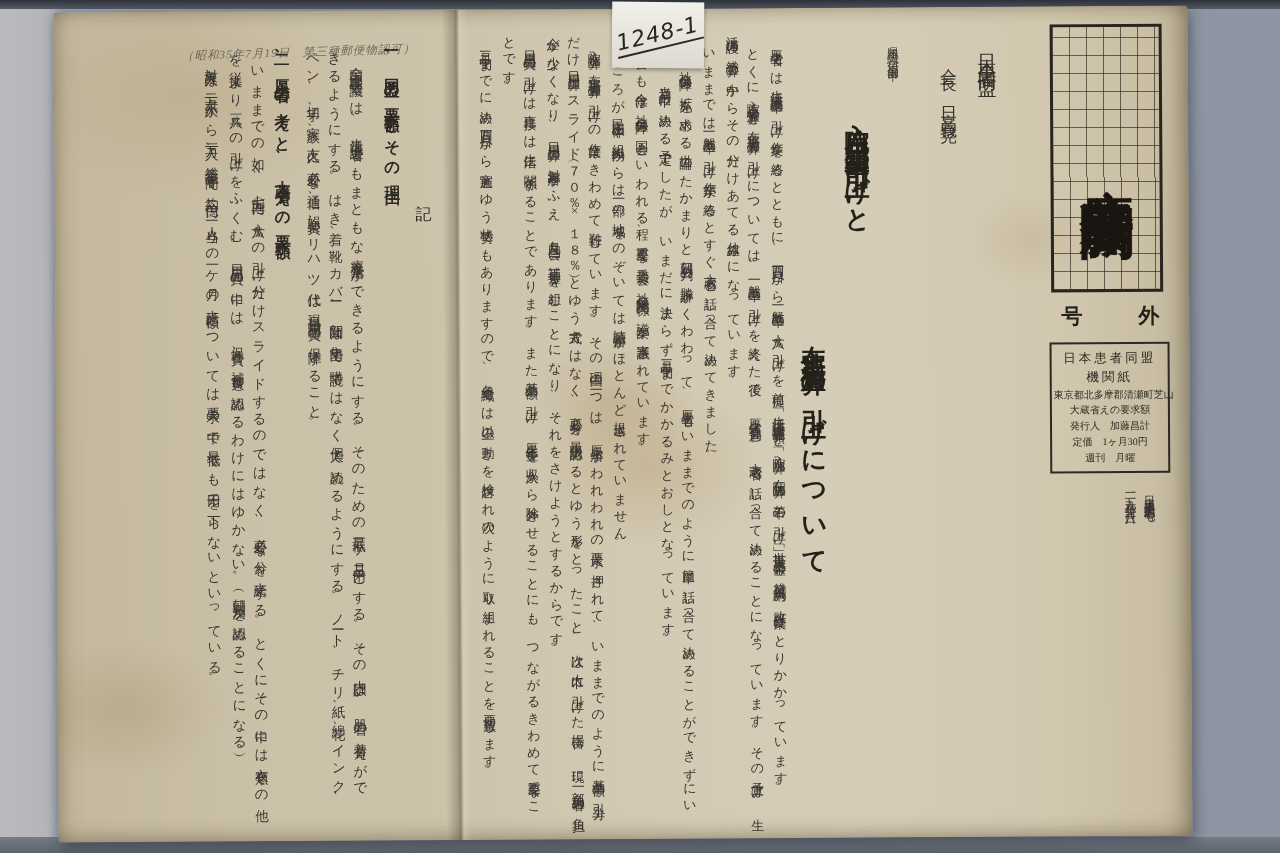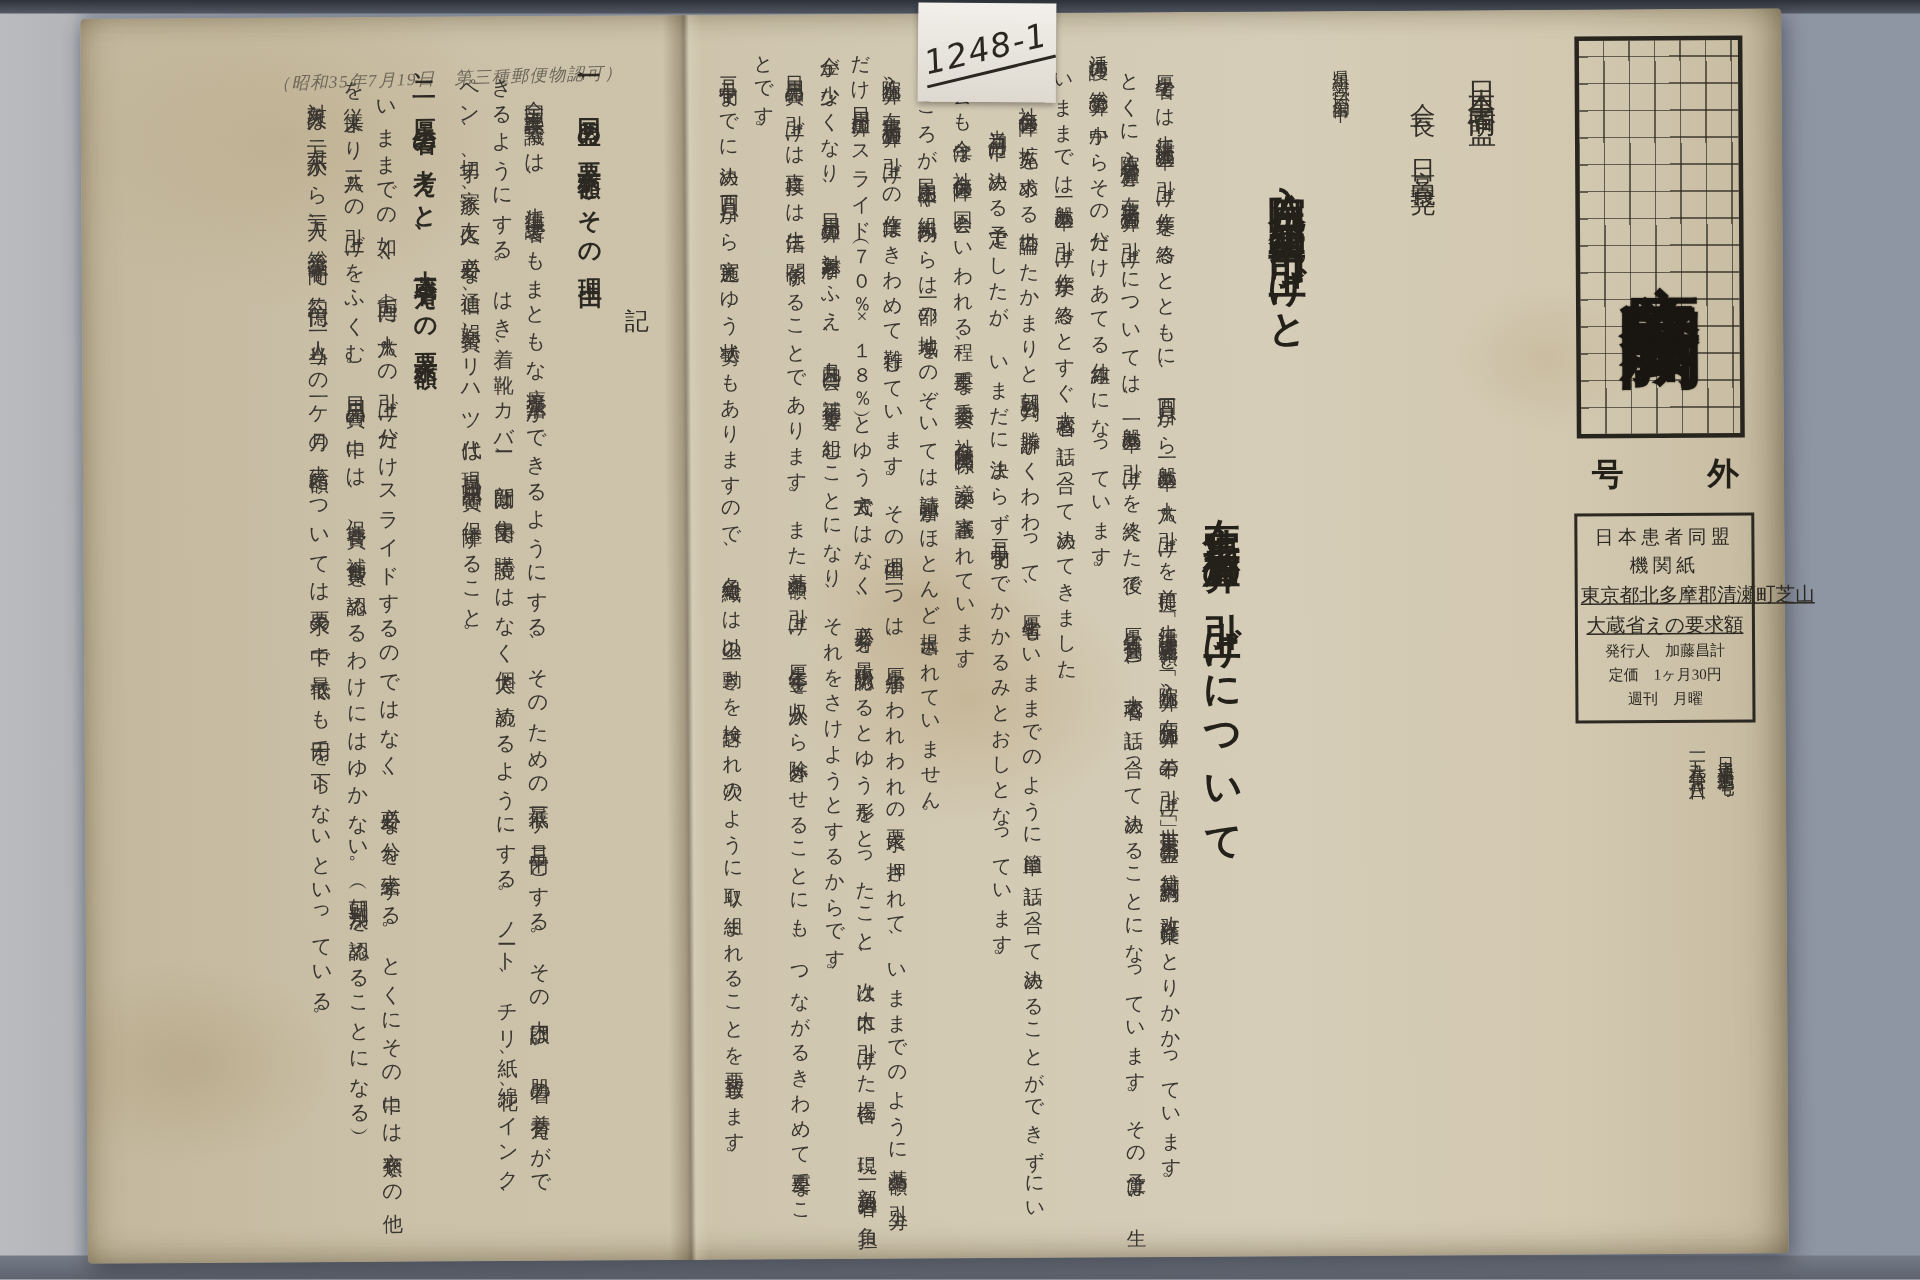--- a/index.html
+++ b/index.html
@@ -55,21 +55,21 @@
     writing-mode:vertical-rl;font-size:54px;font-weight:bold;line-height:1;
     letter-spacing:6px;color:#191611;text-shadow:0 0 1px #191611;
   }
   .gogai{width:106px;margin:10px 10px 0 0;display:flex;justify-content:space-between;
     font-size:21px;font-weight:bold;color:#23201a;padding:0 4px;box-sizing:border-box;}
   .info-box{
     width:120px;margin:12px 4px 0 0;border:2px solid #2c2923;padding:5px 2px;box-sizing:border-box;
     text-align:center;color:#2c2923;
   }
   .info-box .ln-big{font-size:12.5px;letter-spacing:3px;line-height:1.5;}
-  .info-box .ln-small{font-size:13px;letter-spacing:0;line-height:1.55;white-space:nowrap;text-decoration:underline;}
+  .info-box .ln-small{font-size:10px;letter-spacing:0;line-height:1.55;white-space:nowrap;}
   .info-box .ln-mid{font-size:10px;line-height:1.6;}
   .issue-block{writing-mode:vertical-rl;margin:14px 14px 0 0;height:300px;}
   .issue-block p{margin:0 4px 0 0;font-size:11.5px;letter-spacing:2px;}
   .org-block{writing-mode:vertical-rl;margin:4px 8px 0 0;height:330px;flex-grow:1;}
   .org-line{margin:0 10px 0 0;font-size:19px;letter-spacing:5px;padding-top:10px;}
   .chairman-line{margin:0 14px 0 0;font-size:17px;letter-spacing:7px;padding-top:26px;}
 
   .headline-group{writing-mode:vertical-rl;height:100%;padding-right:2px;}
   .addressee{margin:0 14px 0 0;font-size:11.5px;letter-spacing:3px;padding-top:12px;color:#3a362e;}
   .headline-line{margin:0 12px 0 0;font-size:25px;font-weight:600;letter-spacing:5px;color:#24211b;}

